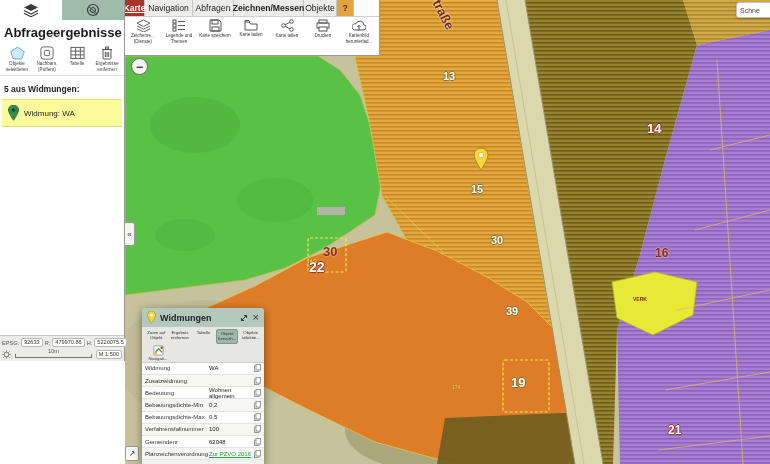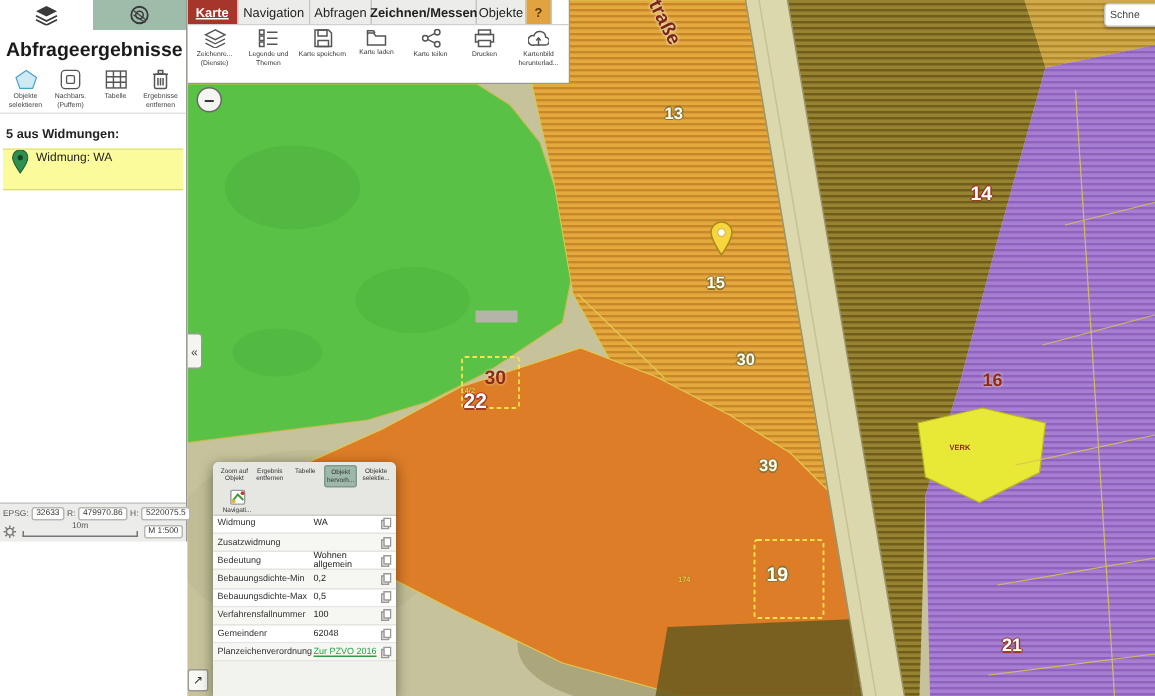--- a/index.html
+++ b/index.html
@@ -10,21 +10,21 @@
   
   .sidebar { position:absolute; left:0; top:0; width:125px; height:361px; background:#fff; border-right:1px solid #9a9a94; z-index:30; display:flex; flex-direction:column; }
   .side-tabs { display:flex; height:20px; }
   .side-tab { flex:1; display:flex; align-items:center; justify-content:center; background:#9fbcab; cursor:pointer; }
   .side-tab.active { background:#fff; }
   .side-title { font-size:13px; font-weight:bold; color:#1a1a1a; padding:5px 4px 4px 4px; }
   .side-tools { display:flex; padding:2px 1px 3px 2px; border-bottom:1px solid #e2e2e2; }
   .stool { width:30px; text-align:center; cursor:pointer; }
   .stool .lbl { display:block; font-size:4.6px; color:#444; line-height:1.25; margin-top:1px; }
   .result-count { font-size:8.5px; font-weight:bold; color:#222; padding:8px 4px 5px 4px; }
-  .result-item { margin:0 2px; background:#fbfb9b; border-top:1px solid #e4e481; border-bottom:1px solid #d9d97c; height:28px; display:flex; gap:5px; padding:0 6px; cursor:pointer; }
+  .result-item { margin:0 2px; background:#fbfb9b; border-top:1px solid #e4e481; border-bottom:1px solid #d9d97c; height:28px; display:flex; align-items:center; gap:5px; padding:0 6px; cursor:pointer; }
   .result-item span { font-size:8px; color:#222; }
   .side-fill { flex:1; background:#fff; }
   .side-status { background:#ececea; border-top:1px solid #c8c8c4; padding:2px 2px 1px 2px; }
   .srow { display:flex; align-items:center; gap:2px; }
   .slabel { font-size:5.6px; color:#555; }
   .sbox { font-size:5.6px; color:#333; background:#fff; border:1px solid #b9b9b4; border-radius:2px; padding:0 2px; line-height:7px; }
   .srow2 { margin-top:2px; height:11px; }
   .scalebar { flex:1; position:relative; height:9px; margin:0 2px; }
   .scalebar .bar { position:absolute; left:0; right:0; bottom:1px; border-bottom:1px solid #777; }
   .scalebar .tick { position:absolute; bottom:1px; width:1px; height:4px; background:#777; }
@@ -48,21 +48,21 @@
   #lverk{left:508px;top:296px;font-size:5px;color:#8c2a1c;text-shadow:none;}
   #l142{left:182px;top:258px;} #l174{left:327px;top:384px;}
   #lstreet{left:318px;top:-3px;font-size:13px;color:#7c2418;text-shadow:0 0 2px #efe6bd,0 0 2px #efe6bd;transform:rotate(63deg);transform-origin:left top;}
 
   
   .top-panel { position:absolute; left:0; top:0; width:255px; background:#fff; border-bottom:1px solid #9a9a94; border-right:1px solid #9a9a94; z-index:20; }
   .menubar { display:flex; height:17px; background:#fff; border-bottom:1px solid #cfcfcb; }
   .mtab { font-size:8.6px; color:#222; background:#ececea; border-right:1px solid #c6c6c2; display:flex; align-items:center; justify-content:center; cursor:pointer; padding:0 2px; }
   .mtab.active { background:#a6362c; color:#fff; font-weight:bold; }
   .mtab.help { background:#e2a23f; color:#5a3300; font-weight:bold; }
-  .mt0{width:34px;text-decoration:underline;} .mt1{width:48px;} .mt2{width:41px;} .mt3{width:70px;font-weight:bold;} .mt4{width:33px;} .mt5{width:17px;}
+  .mt0{width:20px;text-decoration:underline;} .mt1{width:48px;} .mt2{width:41px;} .mt3{width:70px;font-weight:bold;} .mt4{width:33px;} .mt5{width:17px;}
   .map-toolbar { display:flex; height:38px; background:#fff; padding-top:2px; }
   .tbtn { width:36px; text-align:center; cursor:pointer; }
   .tbtn .lbl { display:block; font-size:4.5px; color:#333; line-height:1.3; margin-top:1px; }
 
   
   .zoom-btn { position:absolute; width:17px; height:17px; border-radius:50%; display:flex; align-items:center; justify-content:center; font-size:12px; font-weight:bold; z-index:15; cursor:pointer; }
   .zplus { left:6px; top:36px; background:#33584a; color:#fff; border:1px solid #203a30; }
   .zminus { left:6px; top:58px; background:#f4f4f0; color:#333; border:1px solid #6a6a64; }
   .collapse { position:absolute; left:0; top:222px; width:10px; height:24px; background:#f4f4f0; border:1px solid #9a9a94; border-left:none; border-radius:0 3px 3px 0; font-size:8px; color:#444; display:flex; align-items:center; justify-content:center; z-index:15; cursor:pointer; }
   .popout { position:absolute; left:0; top:446px; width:14px; height:15px; background:#f8f8f5; border:1px solid #9a9a94; border-radius:2px; font-size:8px; color:#333; display:flex; align-items:center; justify-content:center; z-index:15; cursor:pointer; }
@@ -268,20 +268,35 @@
     </div>
 
     <div class="zoom-btn zplus">+</div>
     <div class="zoom-btn zminus">−</div>
     <div class="collapse">«</div>
     <div class="popout">↗</div>
 
     <input class="searchbox" value="Schne" style="">
 
     <div class="popup">
+      <div class="popup-title">
+        <span>
+          <svg width="9" height="13" viewBox="0 0 14 22">
+              <path d="M7 21 C7 21 0 11 0 7 a7 7 0 1 1 14 0 c0 4-7 14-7 14z" fill="#f6d63c" stroke="#a8891a"></path>
+              <circle cx="7" cy="7" r="2.4" fill="#fff"></circle>
+            </svg>
+        </span>
+        <span class="ttl">Widmungen</span>
+        <span>
+          <svg width="10" height="10" viewBox="0 0 12 12">
+              <path d="M3 9 L9 3 M9 3 h-3 M9 3 v3 M3 9 h3 M3 9 v-3" fill="none" stroke="#333" stroke-width="1.2"></path>
+            </svg>
+        </span>
+        <span class="close">×</span>
+      </div>
       <div class="popup-toolbar">
         <div class="ptb-row1">
           <div class="pbtn">Zoom auf Objekt</div>
           <div class="pbtn">Ergebnis entfernen</div>
           <div class="pbtn">Tabelle</div>
           <div class="pbtn active">Objekt hervorh...</div>
           <div class="pbtn">Objekte selektie...</div>
         </div>
         <div class="ptb-row2">
           <div class="pbtn2">

